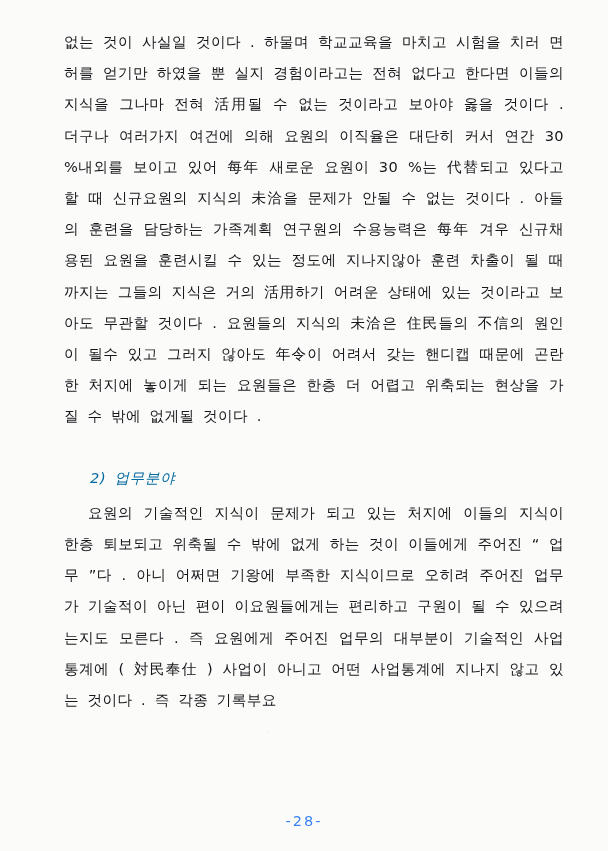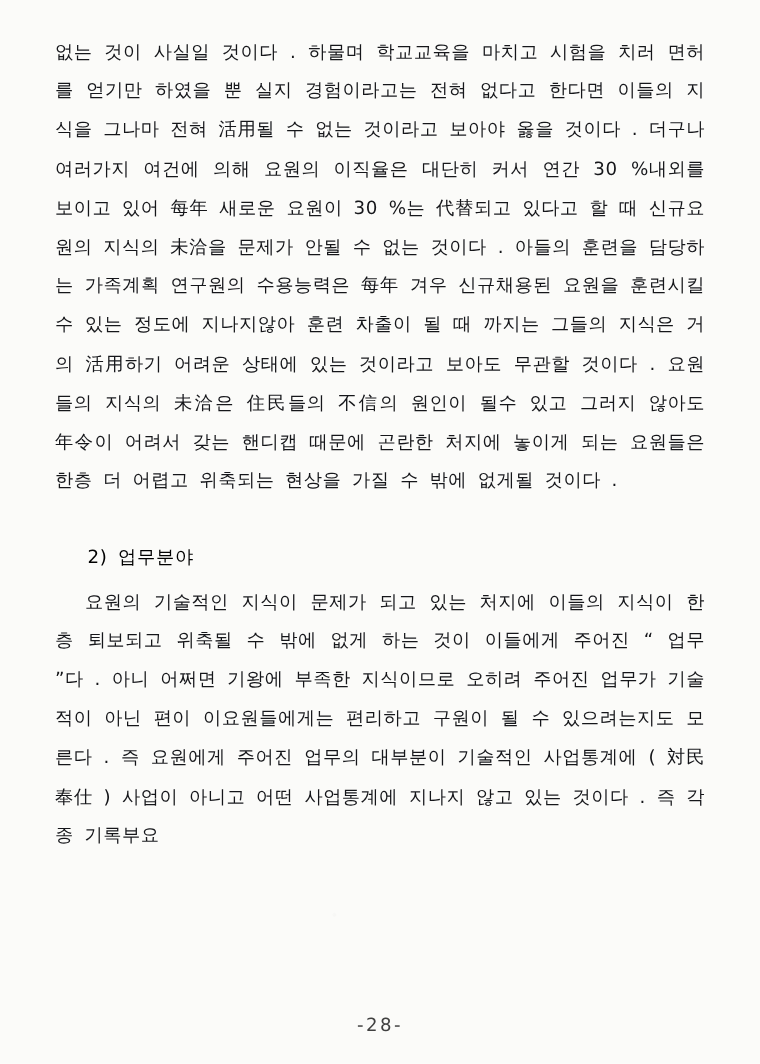--- a/index.html
+++ b/index.html
@@ -12,21 +12,21 @@
     background: #ffffff;
     font-family: "DejaVu Sans", sans-serif;
     overflow: hidden;
   }
   .page {
     position: relative;
     width: 608px;
     height: 851px;
     background: #fbfbf9;
     box-sizing: border-box;
-    padding: 26px 44px 0 44px;
+    padding: 26px 44px 0 64px;
   }
   
   .page::before {
     content: "";
     position: absolute;
     left: 0; top: 0; right: 0; bottom: 0;
     background:
       radial-gradient(circle at 12% 30%, rgba(0,0,0,0.018) 0 1px, transparent 2px),
       radial-gradient(circle at 72% 64%, rgba(0,0,0,0.015) 0 1px, transparent 2px),
       radial-gradient(circle at 44% 86%, rgba(0,0,0,0.015) 0 1px, transparent 2px);
@@ -48,35 +48,36 @@
     text-justify: inter-character;
     word-spacing: 3.5px;
   }
   .section-head {
     margin: 30px 0 0 0;
     padding-left: 26px;
     font-size: 14.6px;
     line-height: 31.2px;
     letter-spacing: 0.6px;
     word-spacing: 3px;
-    color: #000000;
+    color: #0369a1;
+    font-style: italic;
   }
   .indent-para {
     margin-top: 4px;
     text-indent: 24px;
   }
   .page-number {
     position: absolute;
     left: 0;
     right: 0;
     bottom: 22px;
     text-align: center;
     font-size: 14.5px;
     letter-spacing: 2px;
-    color: #404040;
+    color: #3b82f6;
   }
 </style>
 </head>
 <body>
 
 <div class="page">
 
   <div class="body-text">
 
     <p class="para">없는 것이 사실일 것이다 . 하물며 학교교육을 마치고 시험을 치러 면허를 얻기만 하였을 뿐 실지 경험이라고는 전혀 없다고 한다면 이들의 지식을 그나마 전혀 活用될 수 없는 것이라고 보아야 옳을 것이다 . 더구나 여러가지 여건에 의해 요원의 이직율은 대단히 커서 연간 30 %내외를 보이고 있어 每年 새로운 요원이 30 %는 代替되고 있다고 할 때 신규요원의 지식의 未洽을 문제가 안될 수 없는 것이다 . 아들의 훈련을 담당하는 가족계획 연구원의 수용능력은 每年 겨우 신규채용된 요원을 훈련시킬 수 있는 정도에 지나지않아 훈련 차출이 될 때 까지는 그들의 지식은 거의 活用하기 어려운 상태에 있는 것이라고 보아도 무관할 것이다 . 요원들의 지식의 未洽은 住民들의 不信의 원인이 될수 있고 그러지 않아도 年令이 어려서 갖는 핸디캡 때문에 곤란한 처지에 놓이게 되는 요원들은 한층 더 어렵고 위축되는 현상을 가질 수 밖에 없게될 것이다 .</p>

